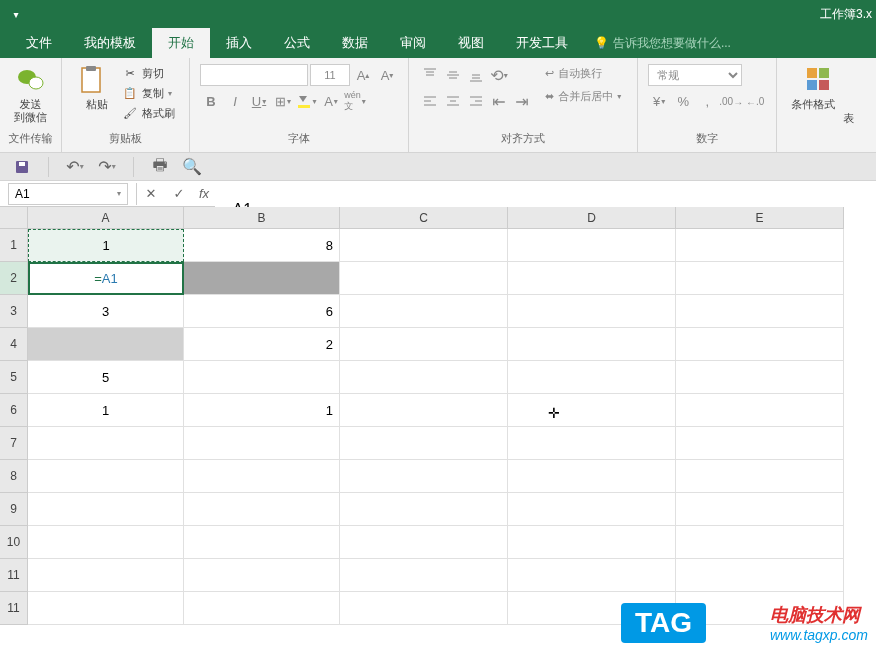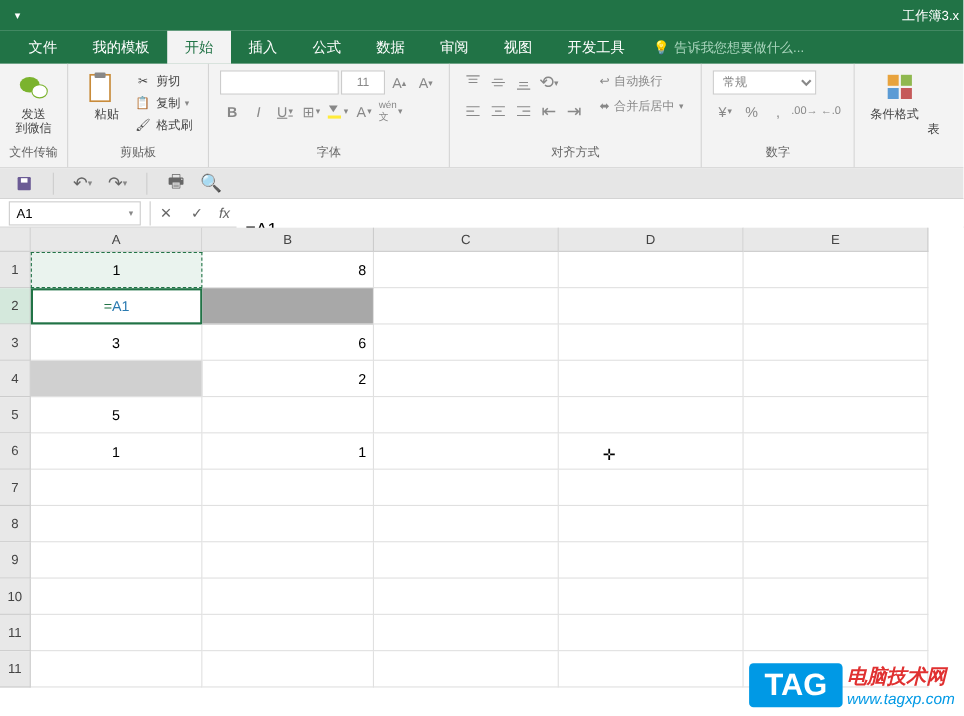--- a/index.html
+++ b/index.html
@@ -69,23 +69,23 @@
     .cell.num { justify-content: flex-end; }
     .cell.center { justify-content: center; }
     .marching { border: 1.5px dashed #217346 !important; background: #eaf3ee; }
     .cell.editing { border: 2px solid #217346 !important; color: #217346; background: #fff; }
     .cell.sel-gray { background: #a8a8a8; }
     .cell.gray-lt { background: #d0d0d0; }
     .formula-text { color: #2a7ab0; }
     
     .cursor-cross { position: absolute; left: 548px; top: 405px; font-size: 14px; color: #000; z-index: 10; }
     
-    .watermark { position: absolute; right: 8px; bottom: 8px; display: flex; align-items: center; gap: 4px; z-index: 20; }
+    .watermark { position: absolute; right: 8px; bottom: 8px; display: flex; align-items: center; gap: 24px; z-index: 20; }
     .tag-box { background: #0099e5; color: #fff; font-weight: bold; font-size: 28px; padding: 4px 14px; border-radius: 4px; font-family: Arial; }
-    .wm-text { display: flex; flex-direction: column; }
+    .wm-text { display: flex; flex-direction: column; margin-left: 40px; }
     .wm-line1 { color: #e03030; font-size: 18px; font-weight: bold; font-style: italic; }
     .wm-line2 { color: #0099e5; font-size: 14px; font-style: italic; }
     
     .chevron { font-size: 8px; color: #888; }
     svg { display: block; }
   </style>
 </head>
 <body>
 
 <div class="titlebar">

